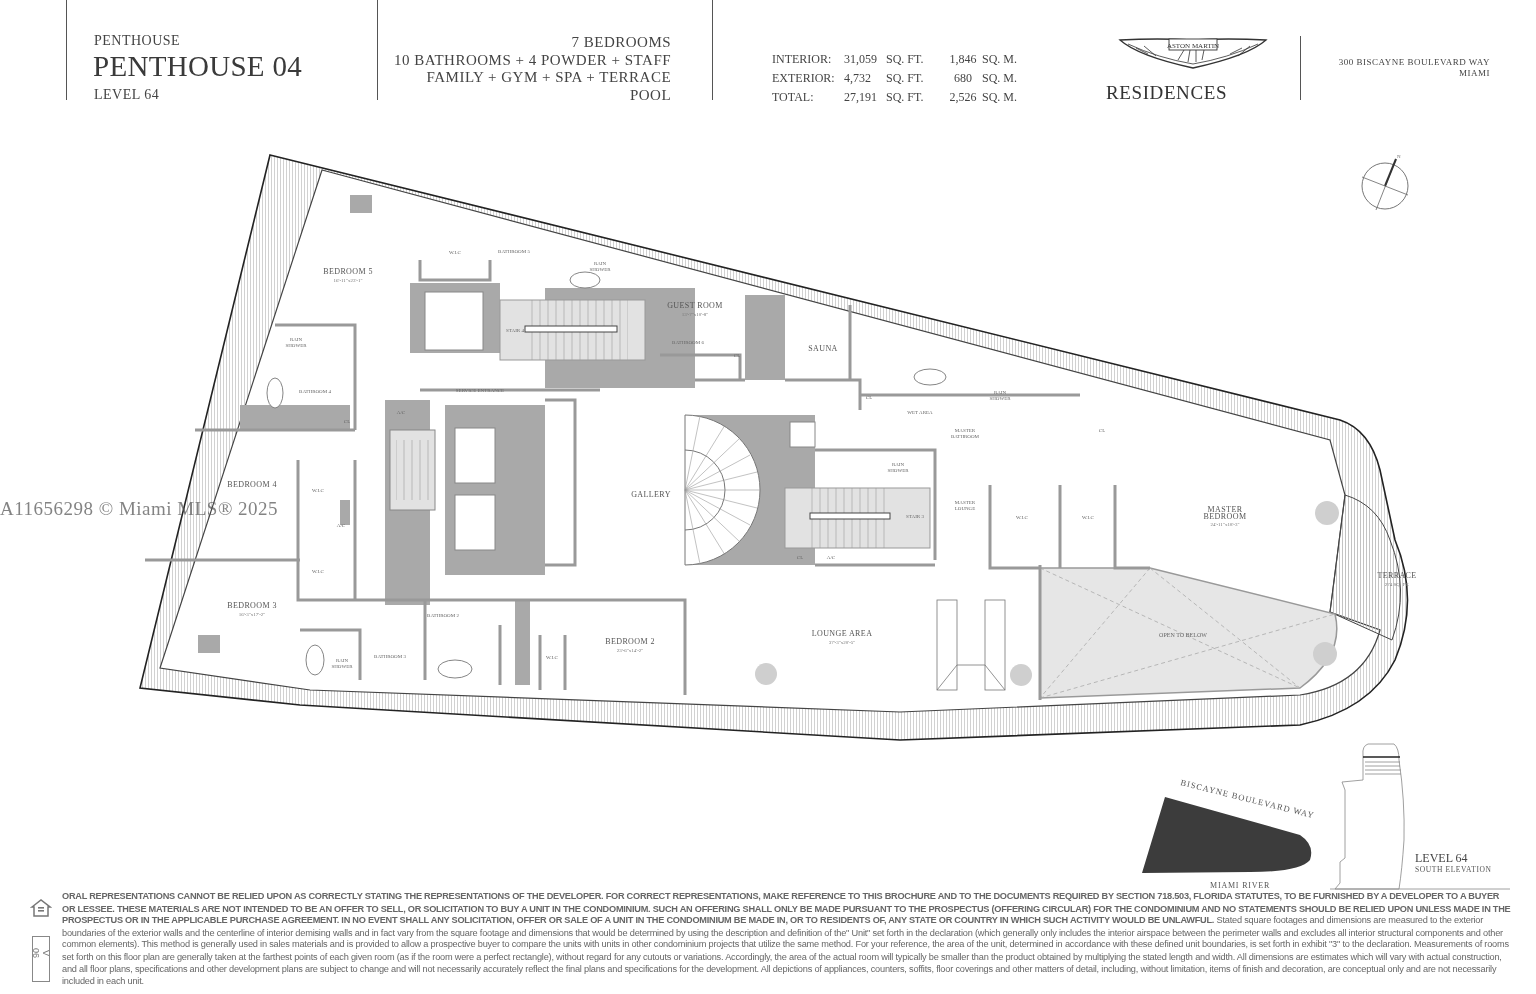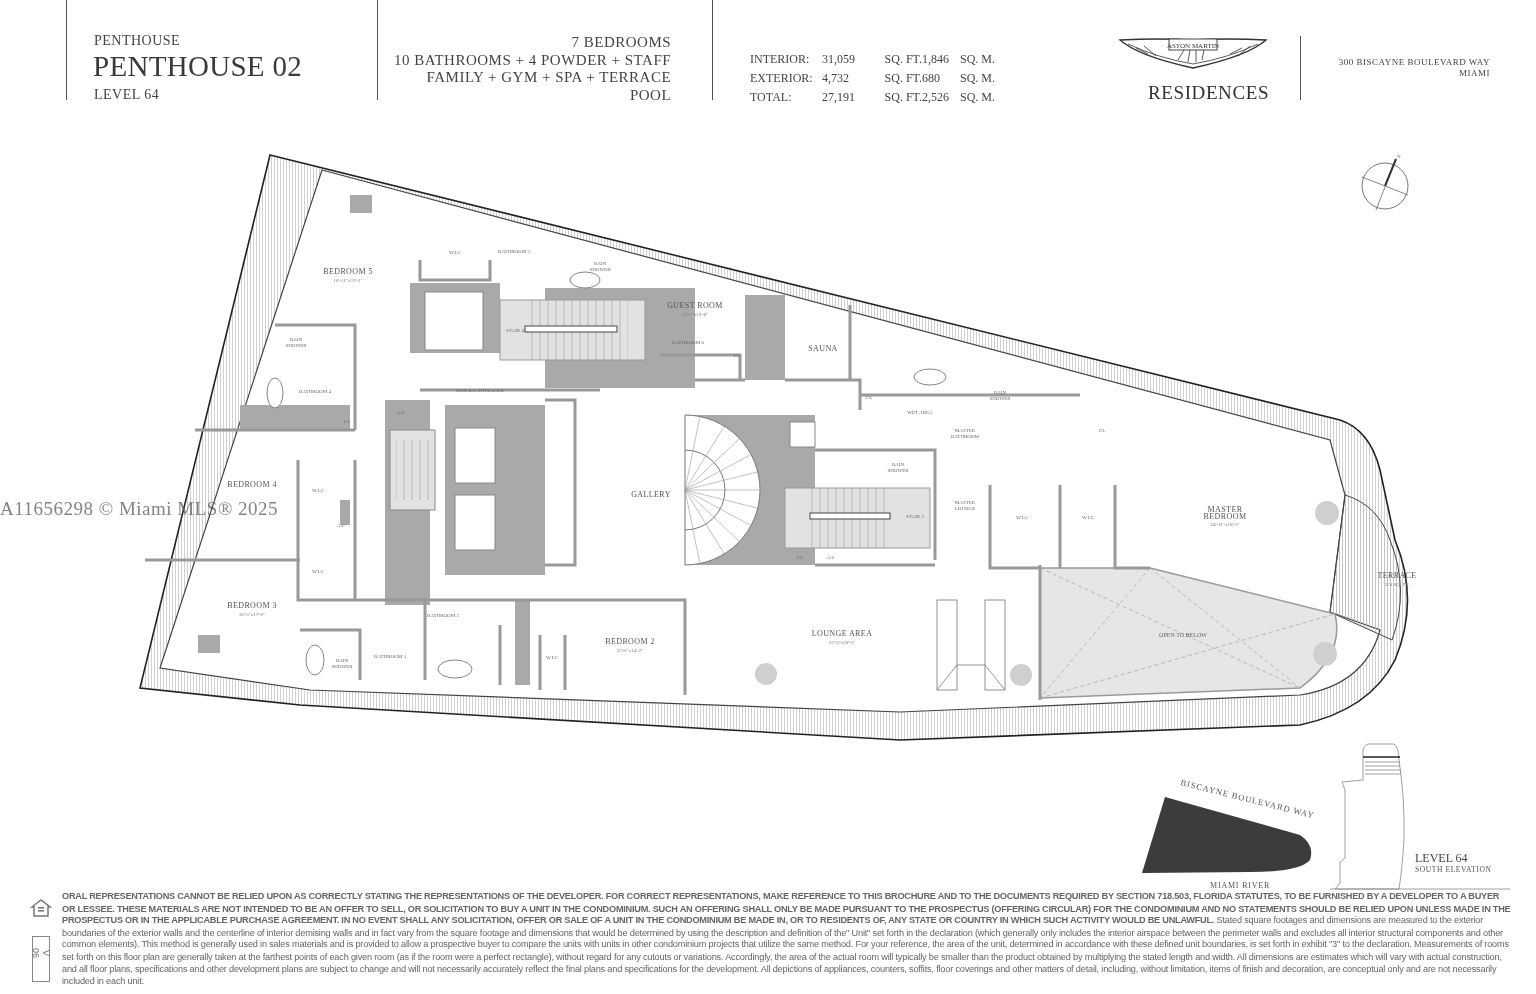--- a/index.html
+++ b/index.html
@@ -1,42 +1,42 @@
 <!DOCTYPE html>
 <html><head>
 <meta charset="utf-8">
 <style>
   html,body{margin:0;padding:0;background:#ffffff;}
   body{width:1536px;height:994px;position:relative;overflow:hidden;font-family:"Liberation Sans",sans-serif;color:#333;}
   .hdr{position:absolute;top:0;left:0;width:1536px;height:110px;}
   .vline{position:absolute;width:1px;background:#555;}
   .t-small{position:absolute;font-family:"Liberation Serif",serif;color:#444;letter-spacing:0.5px;}
-  .stats{position:absolute;left:750px;top:50px;font-family:"Liberation Serif",serif;font-size:12px;color:#444;line-height:19px;}
+  .stats{position:absolute;left:772px;top:50px;font-family:"Liberation Serif",serif;font-size:12px;color:#444;line-height:19px;}
   .stats .row{display:flex;}
   .stats .c1{width:72px;}
   .stats .c2{width:42px;}
-  .stats .c3{width:58px;text-align:right;}
-  .stats .c4{width:38px;}
+  .stats .c3{width:58px;}
+  .stats .c4{width:38px;text-align:center;}
   .plan{position:absolute;left:0;top:110px;width:1536px;height:780px;}
   .room-lbl{font-family:"Liberation Serif",serif;font-size:8px;fill:#555;letter-spacing:0.4px;}
   .room-dim{font-family:"Liberation Serif",serif;font-size:5px;fill:#777;}
   .tiny{font-family:"Liberation Serif",serif;font-size:5px;fill:#666;}
   .watermark{position:absolute;left:0;top:498px;font-family:Liberation Serif, serif;font-size:19px;color:rgba(90,90,90,0.75);letter-spacing:0.5px;}
   .disc-bold{position:absolute;left:62px;top:893px;width:1452px;font-family:"Liberation Sans",sans-serif;font-weight:bold;font-size:9.2px;line-height:11.5px;color:#666;text-transform:uppercase;letter-spacing:-0.25px;transform:scaleY(1.05);}
   .disc-norm{font-weight:normal;text-transform:none;letter-spacing:-0.2px;}
   .badge{position:absolute;left:32px;top:936px;width:16px;height:44px;border:1px solid #888;font-size:9px;color:#777;}
   .badge span{display:block;text-align:center;transform:rotate(90deg);}
 </style>
 </head>
 <body>
 
 <div class="hdr">
   <div class="vline" style="left:66px;top:0;height:100px;"></div>
   <div class="t-small" style="left:94px;top:33px;font-size:14px;">PENTHOUSE</div>
-  <div class="t-small" style="left:93px;top:50px;font-size:29px;letter-spacing:0.3px;color:#3a3a3a;">PENTHOUSE 02</div>
+  <div class="t-small" style="left:93px;top:50px;font-size:29px;letter-spacing:0.3px;color:#3a3a3a;">PENTHOUSE 04</div>
   <div class="t-small" style="left:94px;top:87px;font-size:14px;">LEVEL 64</div>
 
   <div class="vline" style="left:377px;top:0;height:100px;"></div>
   <div class="t-small" style="left:394px;top:34px;font-size:15px;line-height:17.5px;text-align:right;">
     <div>7 BEDROOMS</div>
     <div>10 BATHROOMS + 4 POWDER + STAFF</div>
     <div>FAMILY + GYM + SPA + TERRACE</div>
     <div>POOL</div>
   </div>
 
@@ -65,21 +65,21 @@
     </div>
   </div>
 
   <svg style="position:absolute;left:1118px;top:34px;" width="150" height="42" viewBox="0 0 150 42">
     <path d="M2 6 Q40 4 75 6 Q110 4 148 6 Q130 22 75 34 Q20 22 2 6 Z" fill="none" stroke="#333" stroke-width="1.3"></path>
     <path d="M10 10 Q40 24 75 30 Q110 24 140 10" fill="none" stroke="#333" stroke-width="0.8"></path>
     <path d="M18 14 L30 20 M26 12 L38 22 M112 20 L124 14 M120 22 L132 12 M60 26 L66 16 M70 28 L72 16 M78 28 L78 16 M84 26 L86 16" stroke="#333" stroke-width="0.8"></path>
     <rect x="51" y="5" width="48" height="11" fill="#fff" stroke="#333" stroke-width="0.9"></rect>
     <text x="75" y="13.5" text-anchor="middle" font-family="Liberation Serif, serif" font-size="7" fill="#333">ASTON MARTIN</text>
   </svg>
-  <div class="t-small" style="left:1148px;top:82px;font-size:19px;letter-spacing:0.6px;color:#333;">RESIDENCES</div>
+  <div class="t-small" style="left:1106px;top:82px;font-size:19px;letter-spacing:0.6px;color:#333;">RESIDENCES</div>
 
   <div class="vline" style="left:1300px;top:36px;height:64px;"></div>
   <div class="t-small" style="left:1320px;top:57px;width:170px;text-align:right;font-size:9px;line-height:11px;">
     <div>300 BISCAYNE BOULEVARD WAY</div>
     <div>MIAMI</div>
   </div>
 </div>
 
 <svg class="plan" viewBox="0 110 1536 780" width="1536" height="780">
   <defs>

